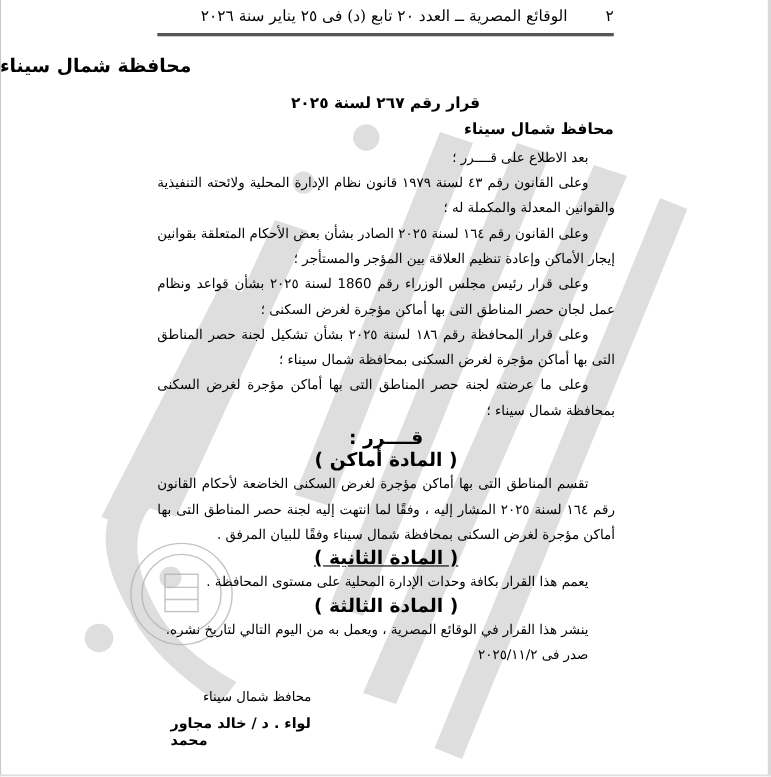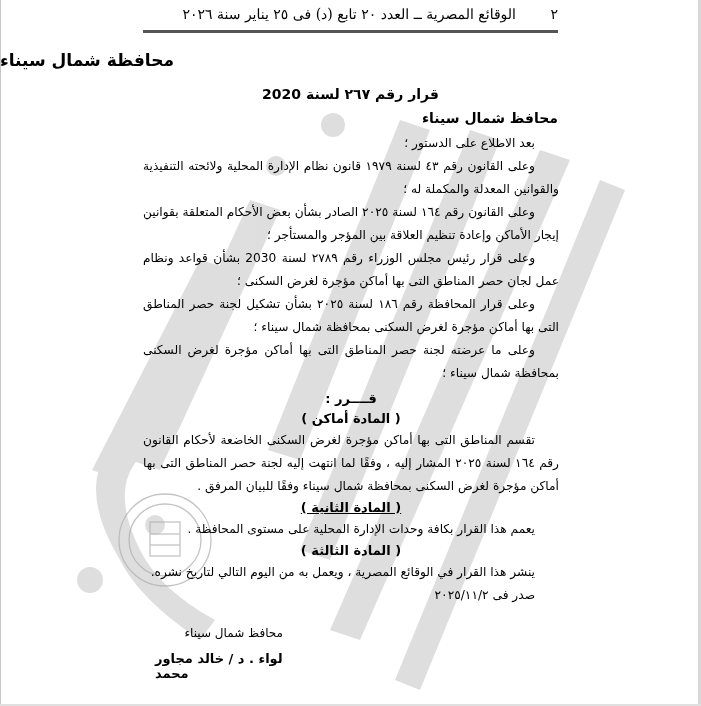--- a/index.html
+++ b/index.html
@@ -43,21 +43,21 @@
 
     .body-text {
       position: absolute; left: 143px; width: 416px; top: 132px;
       direction: rtl; text-align: justify; font-size: 12.2px; line-height: 23px;
       font-family: "DejaVu Sans", sans-serif;
     }
     .body-text p { margin: 0; text-indent: 24px; text-align-last: right; }
 
     .center-heading {
       text-align: center !important; text-indent: 0 !important; font-weight: bold;
-      text-align-last: center !important; font-size: 13px;
+      text-align-last: center !important; font-size: 17px;
     }
     .signature {
       position: absolute; direction: rtl; font-size: 12px;
     }
     .sig-title { left: 183px; top: 626px; width: 100px; text-align: right; }
     .sig-name { left: 155px; top: 651px; width: 152px; text-align: left; font-weight: bold; font-size: 13px; }
   </style>
 </head>
 <body>
 
@@ -89,28 +89,28 @@
 </svg>
 
 <div class="page">
   <div class="header">
     <span class="page-num">٢</span>
     <span class="title-line">الوقائع المصرية ــ العدد ٢٠ تابع (د) فى ٢٥ يناير سنة ٢٠٢٦</span>
   </div>
   <div class="header-rule"></div>
 
   <div class="doc-title">محافظة شمال سيناء</div>
-  <div class="decree-number">قرار رقم ٢٦٧ لسنة 2020</div>
+  <div class="decree-number">قرار رقم ٢٦٧ لسنة ٢٠٢٥</div>
   <div class="issuer">محافظ شمال سيناء</div>
 
   <div class="body-text">
-    <p>بعد الاطلاع على الدستور ؛</p>
+    <p>بعد الاطلاع على قــــرر ؛</p>
     <p>وعلى القانون رقم ٤٣ لسنة ١٩٧٩ قانون نظام الإدارة المحلية ولائحته التنفيذية والقوانين المعدلة والمكملة له ؛</p>
     <p>وعلى القانون رقم ١٦٤ لسنة ٢٠٢٥ الصادر بشأن بعض الأحكام المتعلقة بقوانين إيجار الأماكن وإعادة تنظيم العلاقة بين المؤجر والمستأجر ؛</p>
-    <p>وعلى قرار رئيس مجلس الوزراء رقم ٢٧٨٩ لسنة 2030 بشأن قواعد ونظام عمل لجان حصر المناطق التى بها أماكن مؤجرة لغرض السكنى ؛</p>
+    <p>وعلى قرار رئيس مجلس الوزراء رقم 1860 لسنة ٢٠٢٥ بشأن قواعد ونظام عمل لجان حصر المناطق التى بها أماكن مؤجرة لغرض السكنى ؛</p>
     <p>وعلى قرار المحافظة رقم ١٨٦ لسنة ٢٠٢٥ بشأن تشكيل لجنة حصر المناطق التى بها أماكن مؤجرة لغرض السكنى بمحافظة شمال سيناء ؛</p>
     <p>وعلى ما عرضته لجنة حصر المناطق التى بها أماكن مؤجرة لغرض السكنى بمحافظة شمال سيناء ؛</p>
 
     <p class="center-heading" style="line-height:20px;margin-top:4px;">قــــرر :</p>
     <p class="center-heading" style="line-height:20px;">( المادة أماكن )</p>
     <p>تقسم المناطق التى بها أماكن مؤجرة لغرض السكنى الخاضعة لأحكام القانون رقم ١٦٤ لسنة ٢٠٢٥ المشار إليه ، وفقًا لما انتهت إليه لجنة حصر المناطق التى بها أماكن مؤجرة لغرض السكنى بمحافظة شمال سيناء وفقًا للبيان المرفق .</p>
 
     <p class="center-heading" style="line-height:20px;text-decoration:underline;">( المادة الثانية )</p>
     <p>يعمم هذا القرار بكافة وحدات الإدارة المحلية على مستوى المحافظة .</p>
 

